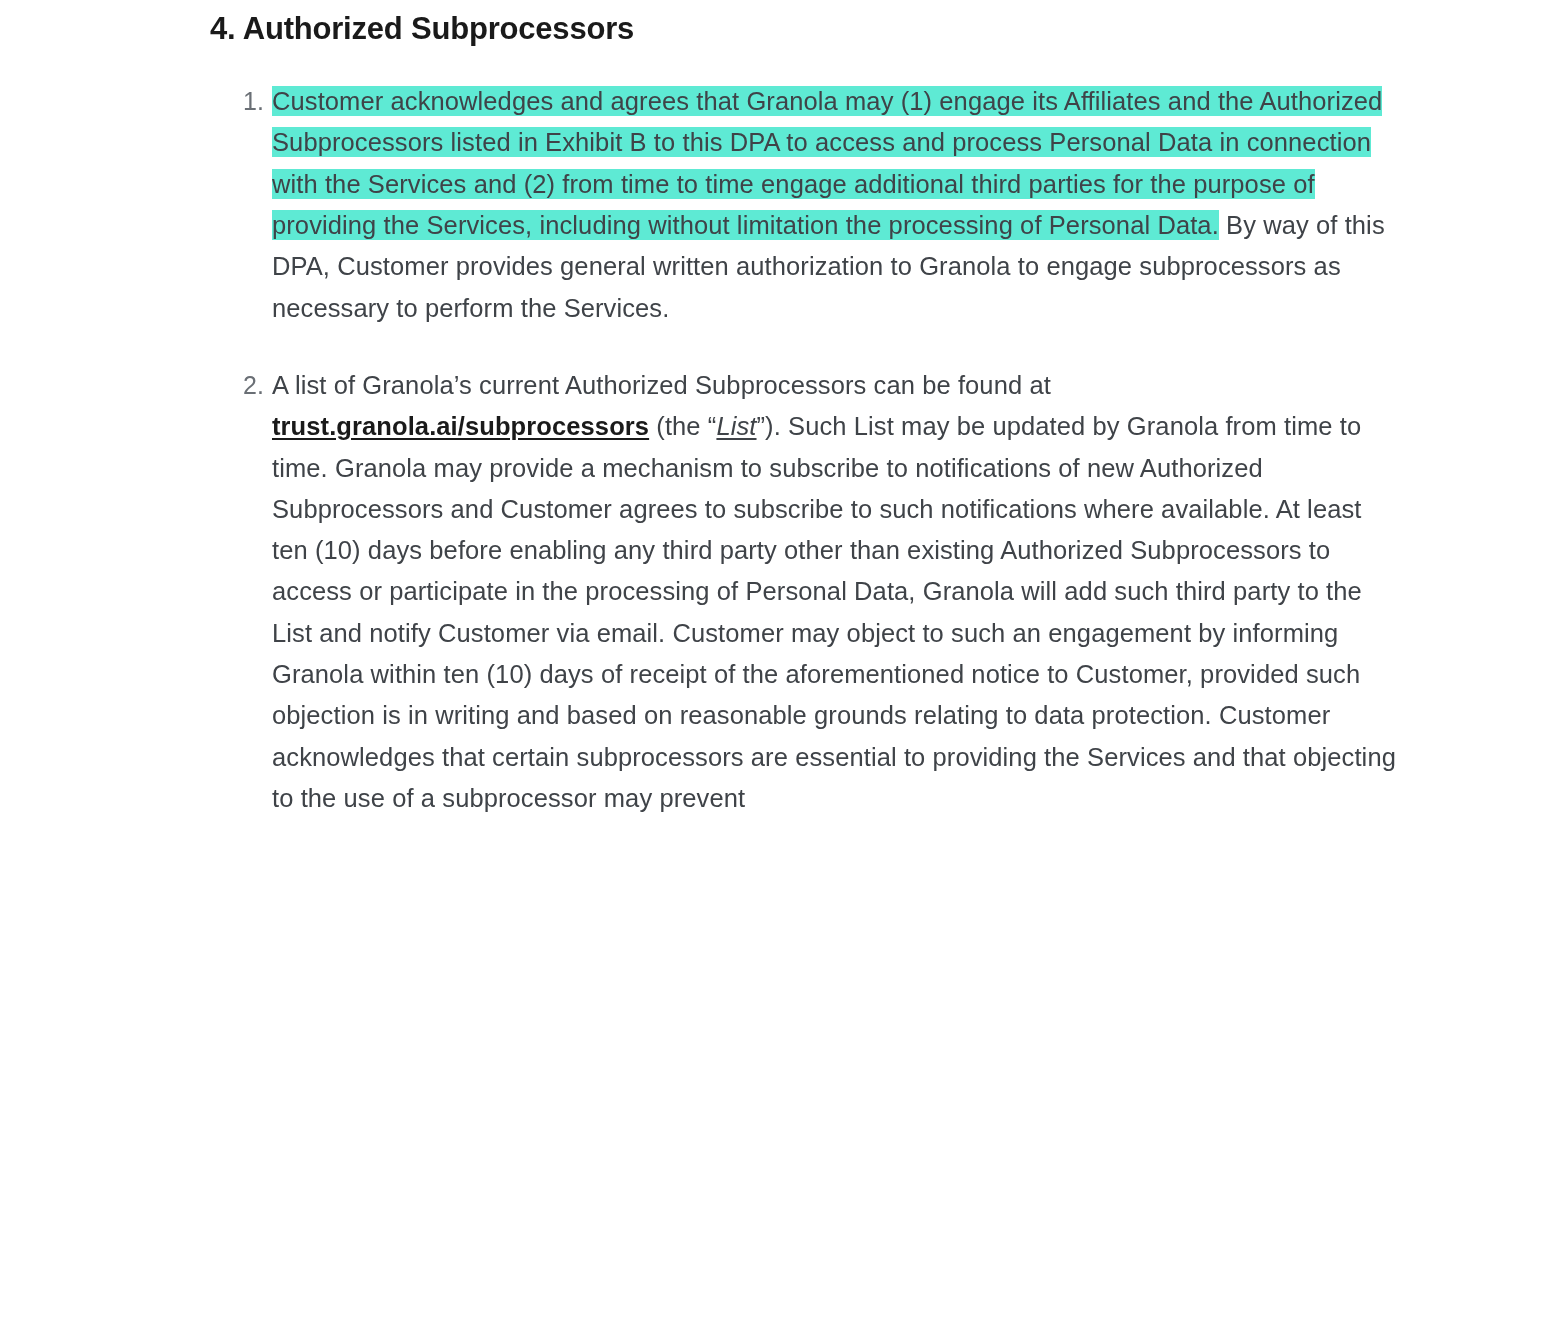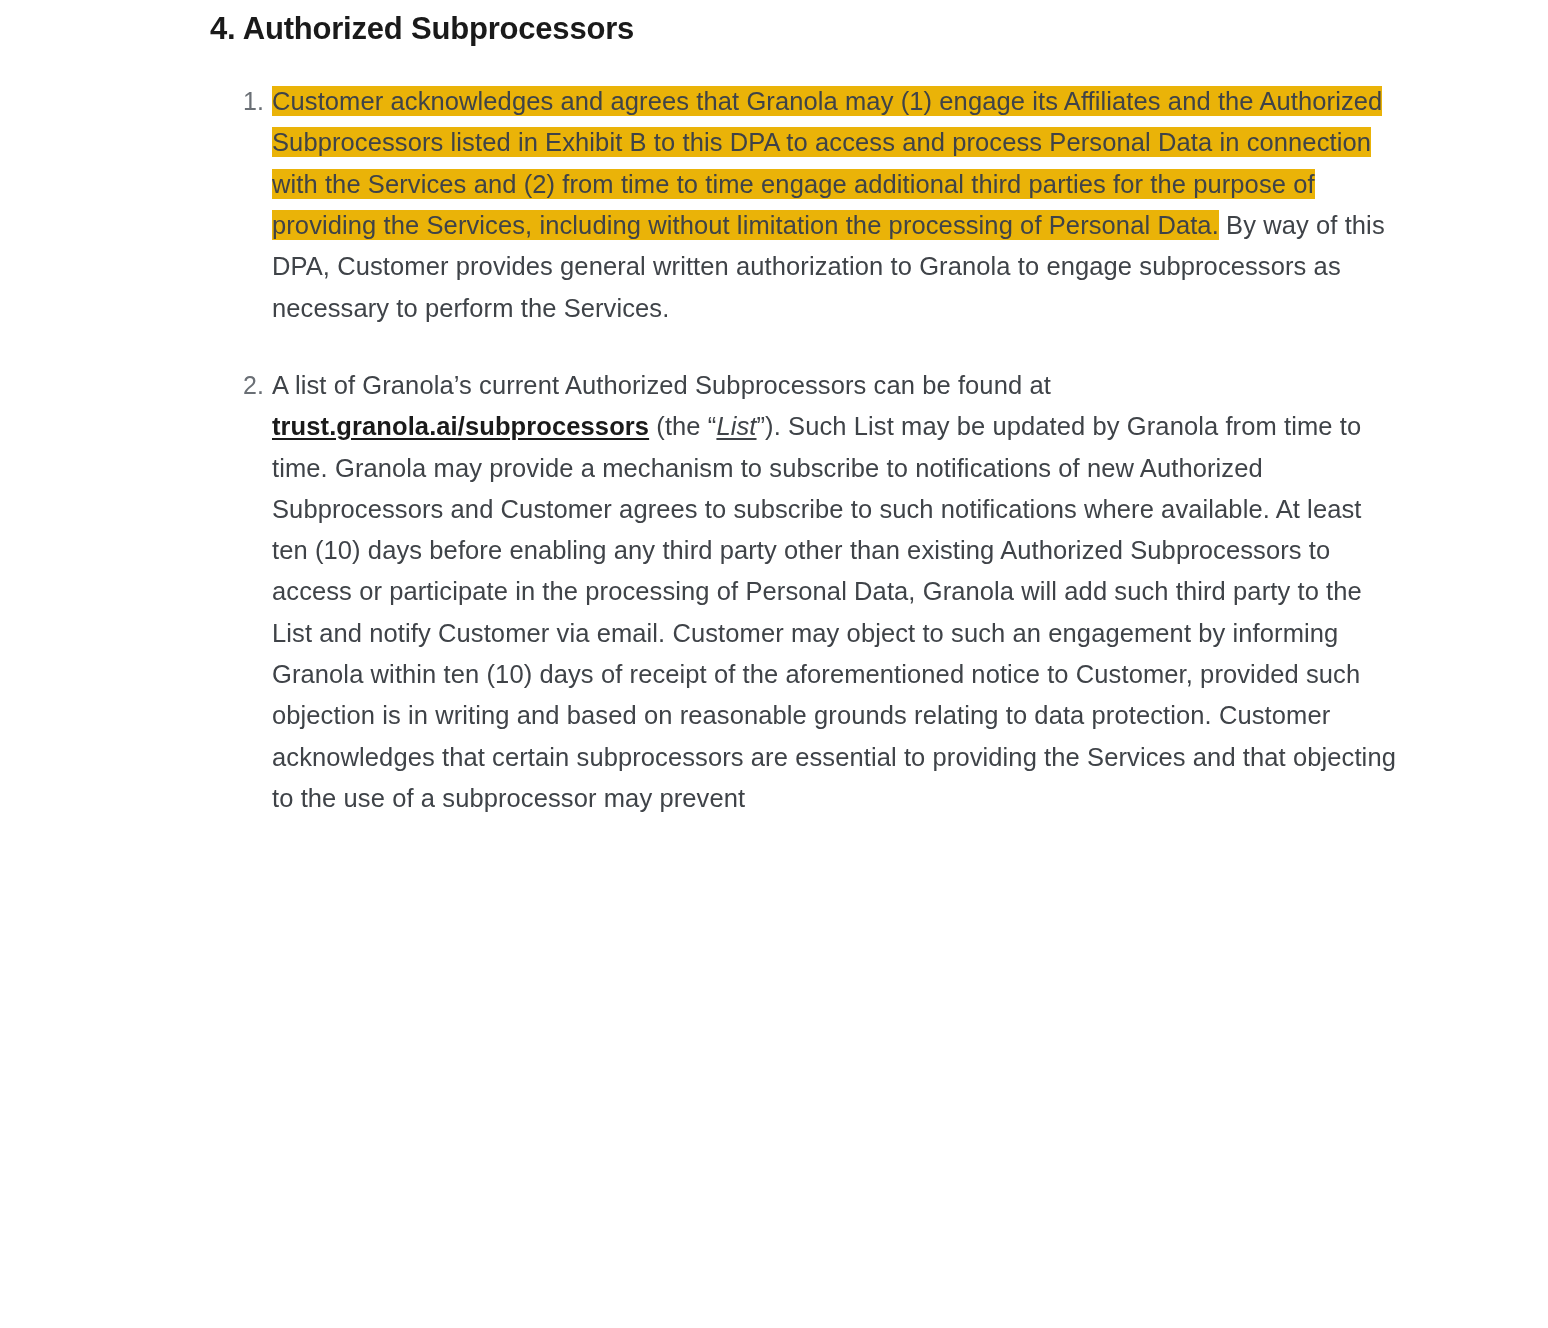--- a/index.html
+++ b/index.html
@@ -54,21 +54,21 @@
     content: counter(clause) ".";
     position: absolute;
     left: 14px;
     top: 0;
     width: 40px;
     text-align: right;
     color: #6a6f75;
     font-size: 25px;
   }
   .hl {
-    background: #eab308;
+    background: #5eead4;
     color: #3f4348;
     box-decoration-break: clone;
     -webkit-box-decoration-break: clone;
     padding: 1px 0;
   }
   a.doc-link {
     color: #1a1a1a;
     font-weight: bold;
     text-decoration: underline;
     text-underline-offset: 3px;

